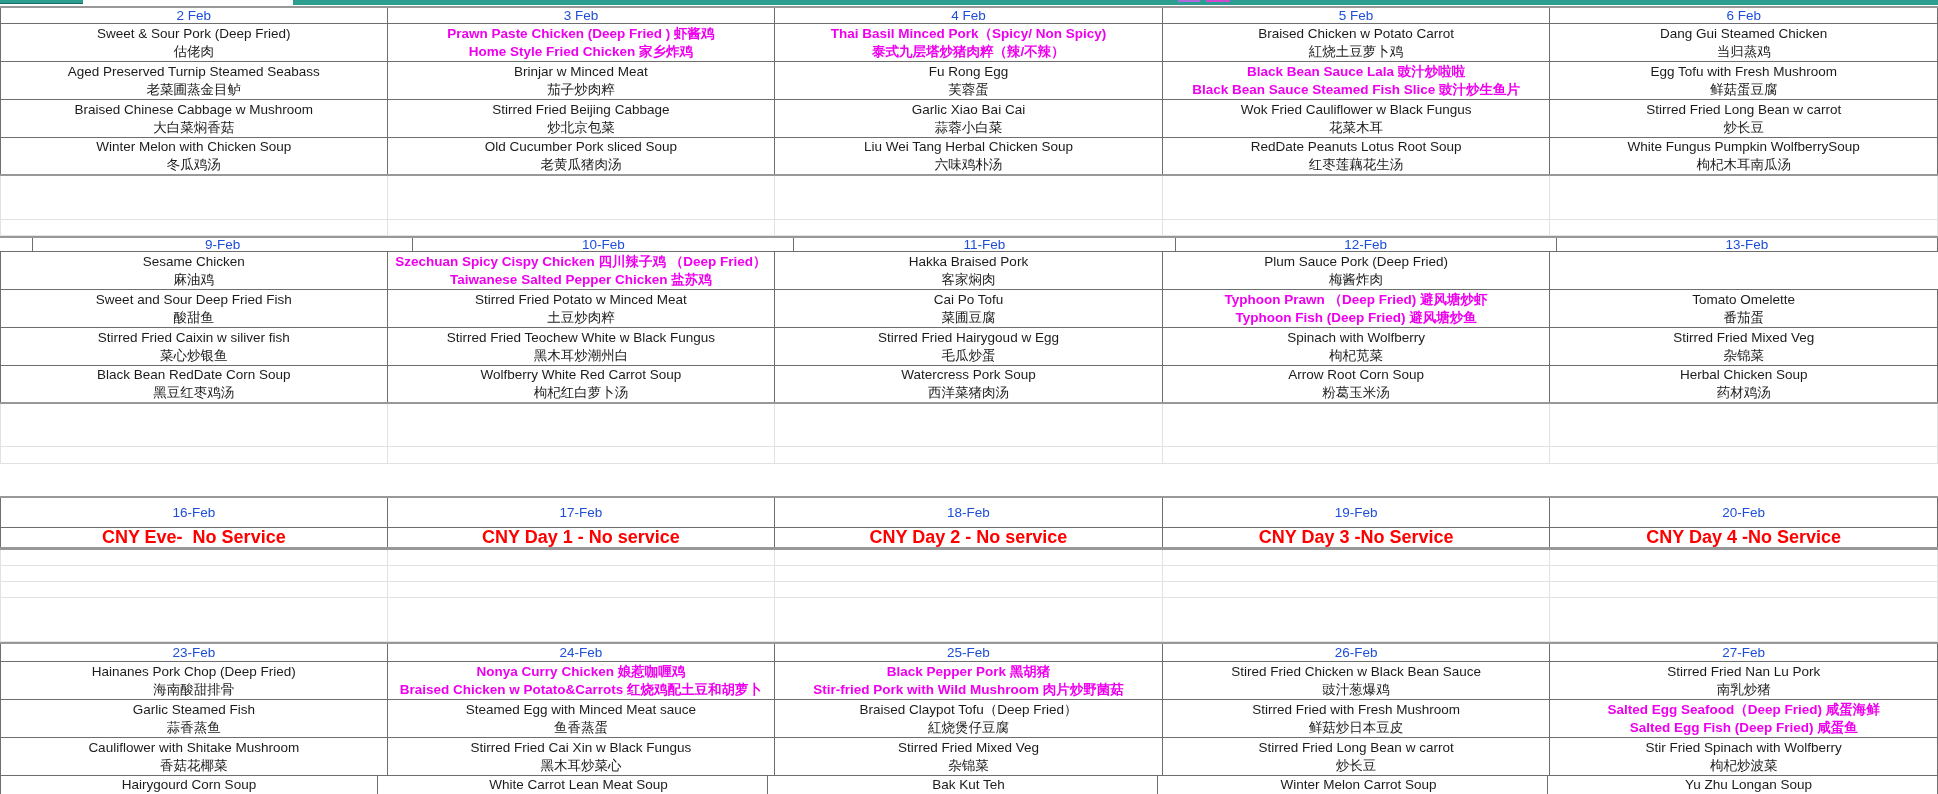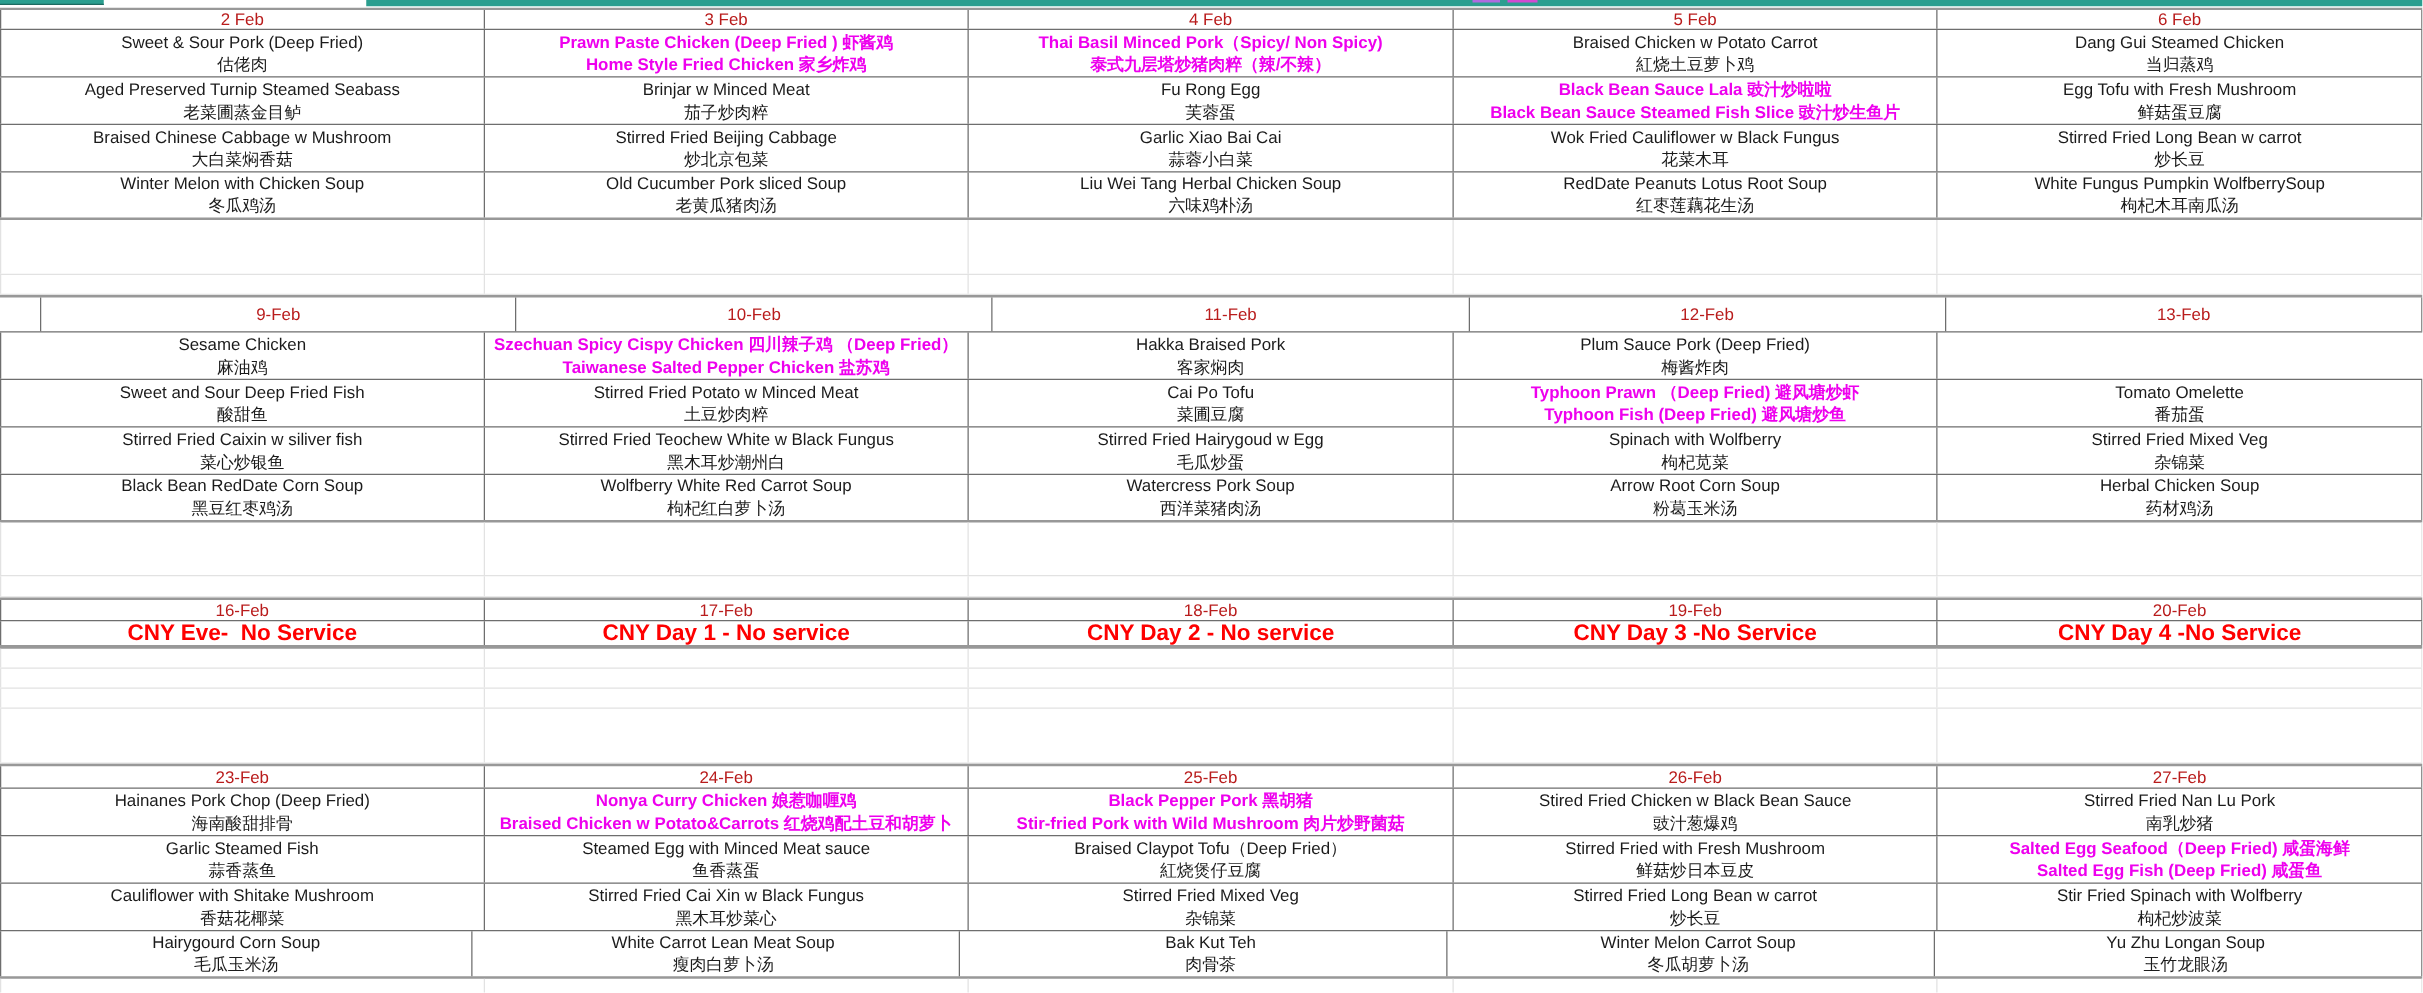--- a/index.html
+++ b/index.html
@@ -23,21 +23,21 @@
   .cursor-dash{position:absolute;top:0;height:2px;z-index:2;}
   .dash-1{left:1178px;width:22px;background:#b06ae0;}
   .dash-2{left:1206px;width:24px;background:#d24ad2;}
 
   .row{display:grid;grid-template-columns:repeat(5,1fr);width:100%;}
   .cell{position:relative;display:flex;flex-direction:column;align-items:center;justify-content:center;
         text-align:center;overflow:hidden;border-right:1px solid var(--border-dark);}
   .row .cell:first-child{border-left:1px solid var(--border-dark);}
 
   .date-row{border-top:2px solid var(--border-heavy);border-bottom:1px solid var(--border-dark);}
-  .date-row .cell span{font-size:13.5px;color:#b91c1c;}
+  .date-row .cell span{font-size:13.5px;color:#1d4ed8;}
 
   .dish-row{border-bottom:1px solid var(--border-dark);}
   .dish-row.soup-row{border-bottom:2px solid var(--border-heavy);}
   .dish-line{display:block;font-size:13.5px;line-height:18px;color:var(--ink);white-space:nowrap;}
   .magenta .dish-line{color:var(--magenta);font-weight:700;}
 
   .notice-row{border-bottom:3px solid var(--border-heavy);}
   .notice-row .cell span{font-size:18px;font-weight:700;color:var(--notice-red);white-space:pre;}
 
   .gap-row{border-bottom:1px solid var(--border-light);}
@@ -168,21 +168,21 @@
         <div class="cell"></div>
         <div class="cell"></div>
       </div>
       <div class="row gap-row" style="height: 16px;">
         <div class="cell"></div>
         <div class="cell"></div>
         <div class="cell"></div>
         <div class="cell"></div>
         <div class="cell"></div>
       </div>
-      <div class="row date-row" style="height: 30px; padding-left: 32px;">
+      <div class="row date-row" style="height: 16px; padding-left: 32px;">
         <div class="cell">
           <span>9-Feb</span>
         </div>
         <div class="cell">
           <span>10-Feb</span>
         </div>
         <div class="cell">
           <span>11-Feb</span>
         </div>
         <div class="cell">
@@ -283,21 +283,21 @@
         <div class="cell"></div>
         <div class="cell"></div>
       </div>
       <div class="row gap-row" style="height: 17px;">
         <div class="cell"></div>
         <div class="cell"></div>
         <div class="cell"></div>
         <div class="cell"></div>
         <div class="cell"></div>
       </div>
-      <div class="row date-row" style="height: 19px;">
+      <div class="row date-row" style="height: 32px; margin-top: 32px;">
         <div class="cell">
           <span>16-Feb</span>
         </div>
         <div class="cell">
           <span>17-Feb</span>
         </div>
         <div class="cell">
           <span>18-Feb</span>
         </div>
         <div class="cell">

